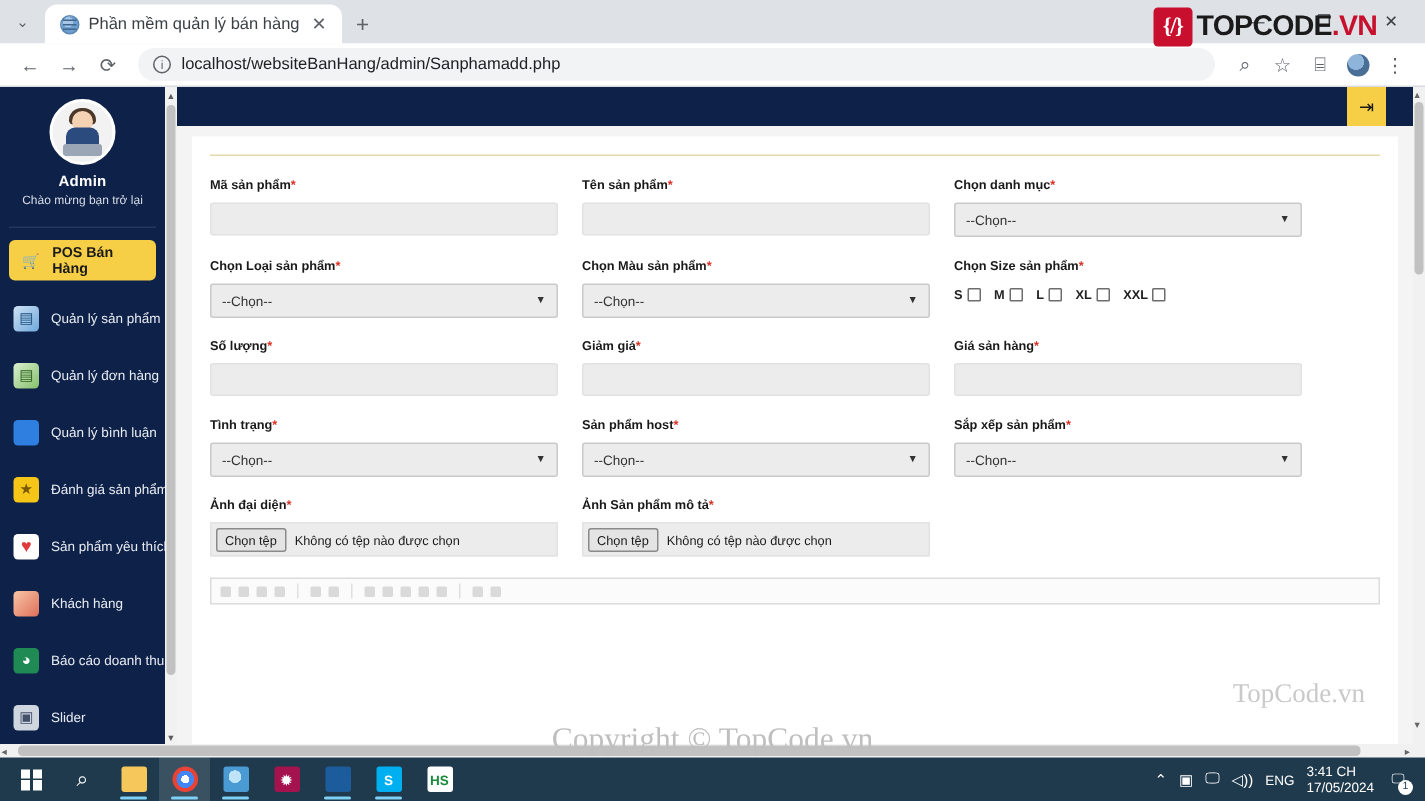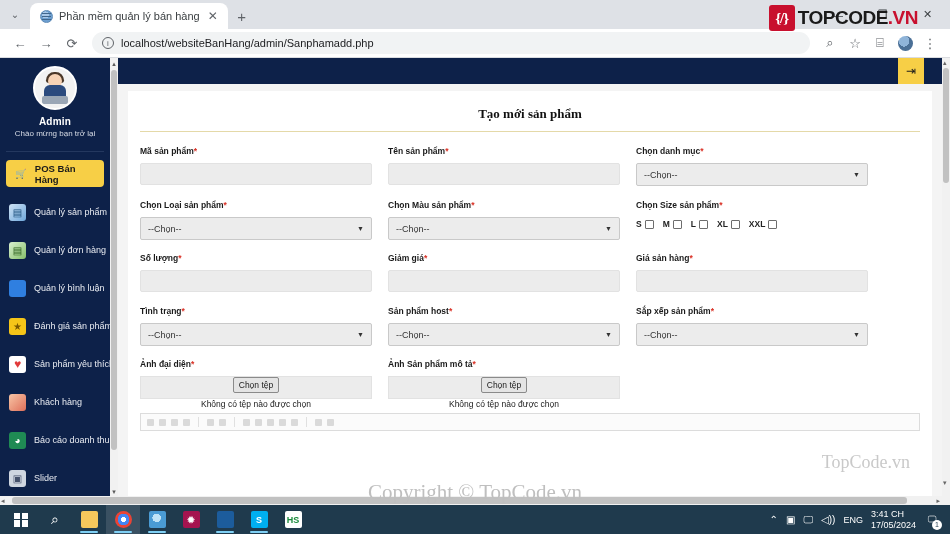--- a/index.html
+++ b/index.html
@@ -173,21 +173,21 @@
     height: 23px; background: #ececec; border: 1px solid #c9c9c9; border-radius: 2px;
     display: flex; align-items: center; justify-content: space-between;
     padding: 0 7px; font-size: 9px; color: #333; width: 100%;
   }
   .caret { font-size: 7px; color: #333; }
   .sizes { display: flex; align-items: center; gap: 9px; padding-top: 2px; }
   .size-opt { display: flex; align-items: center; gap: 3px; font-size: 8.5px; font-weight: bold; color: #222; }
   .cbox { width: 9px; height: 9px; border: 1px solid #6d6d6d; background: #fff; border-radius: 1px; }
   .file-row {
     height: 23px; background: #ececec; border: 1px solid #e2e2e2; display: flex; align-items: center;
-    gap: 6px; padding: 0 3px; font-size: 8.5px; color: #1a1a1a; flex-direction: column;
+    gap: 6px; padding: 0 3px; font-size: 8.5px; color: #1a1a1a;
   }
   .file-btn { border: 1px solid #8a8a8a; background: #e4e4e4; padding: 2px 5px; font-size: 8.5px; border-radius: 2px; }
   .editor-toolbar {
     margin-top: 7px; height: 18px; border: 1px solid #dcdcdc; background: #fbfbfb;
     display: flex; align-items: center; gap: 8px; padding: 0 6px; overflow: hidden;
   }
   .et-grp { display: flex; gap: 5px; align-items: center; }
   .et-btn { width: 7px; height: 7px; background: #cfcfcf; border-radius: 1px; opacity: .75; }
   .et-sep { width: 1px; height: 10px; background: #e0e0e0; }
 
@@ -346,21 +346,20 @@
       <div class="sb-scroll-thumb"></div>
       <div class="sb-scroll-arrow" style="bottom:0">▾</div>
     </div>
 
     <div class="main">
       <div class="topbar">
         <div class="logout-btn">⇥</div>
       </div>
 
       <div class="card">
-        <div class="card-title">Tạo mới sản phẩm</div>
         <div class="title-rule"></div>
 
         <div class="row">
           <div class="col">
             <div class="fld-label"><span>Mã sản phẩm</span><span class="req">*</span></div>
             <div class="txt-input"></div>
           </div>
           <div class="col">
             <div class="fld-label"><span>Tên sản phẩm</span><span class="req">*</span></div>
             <div class="txt-input"></div>

